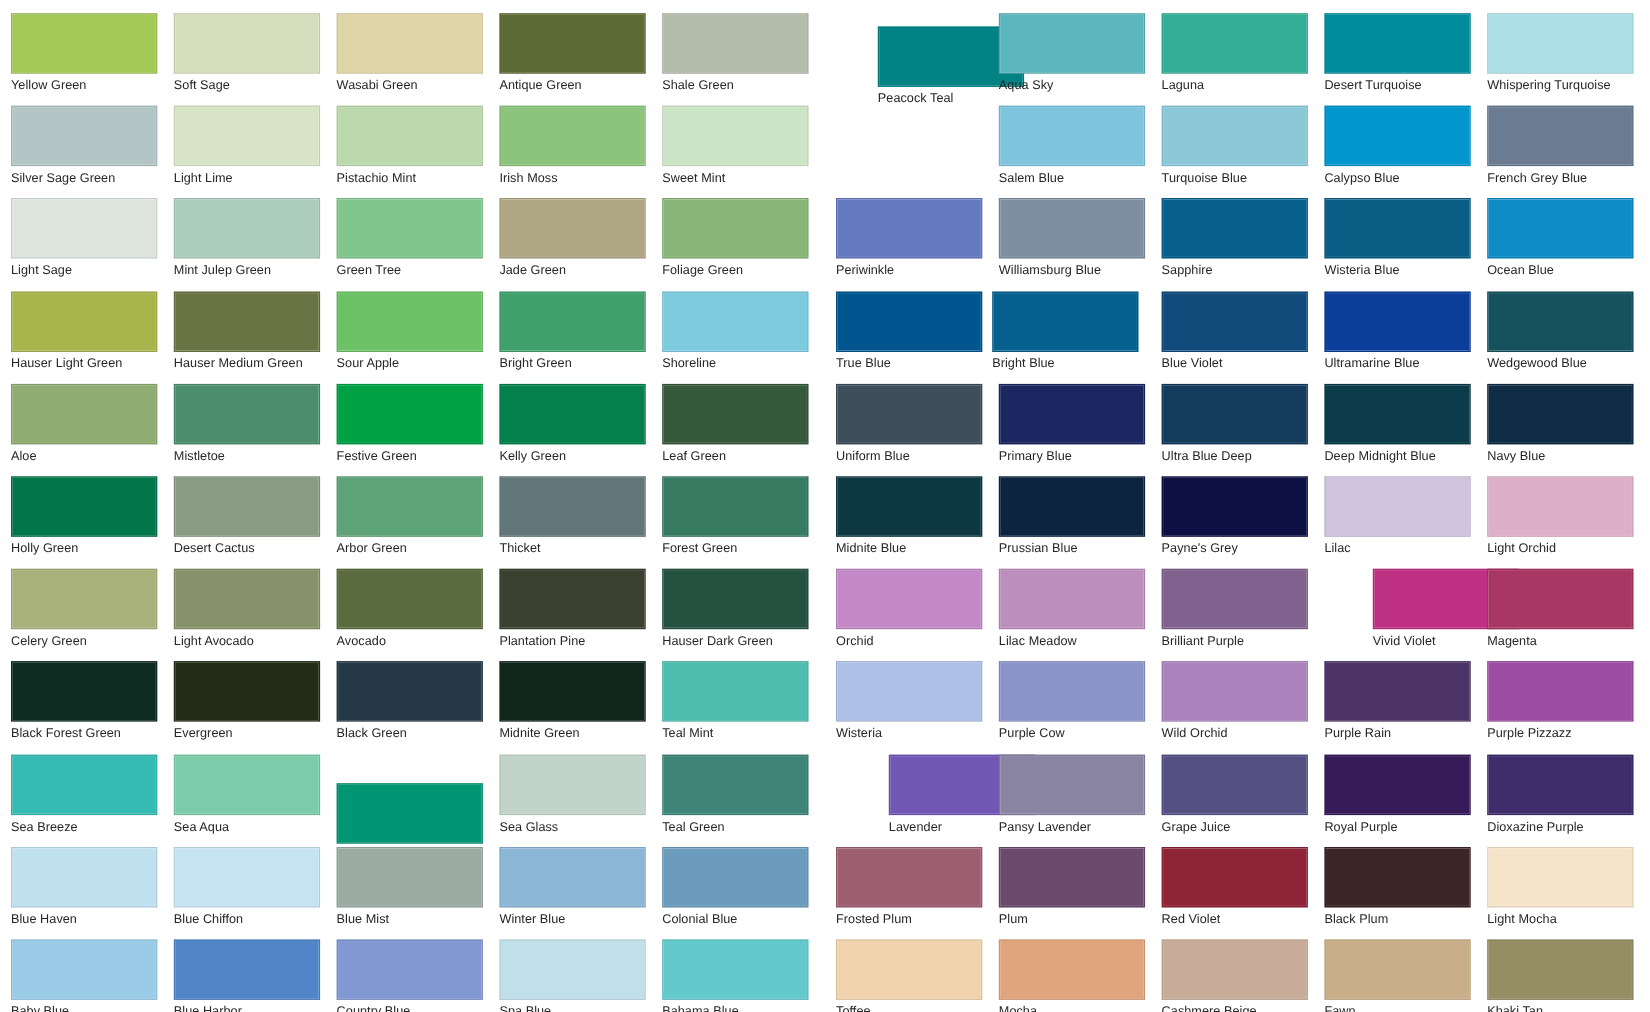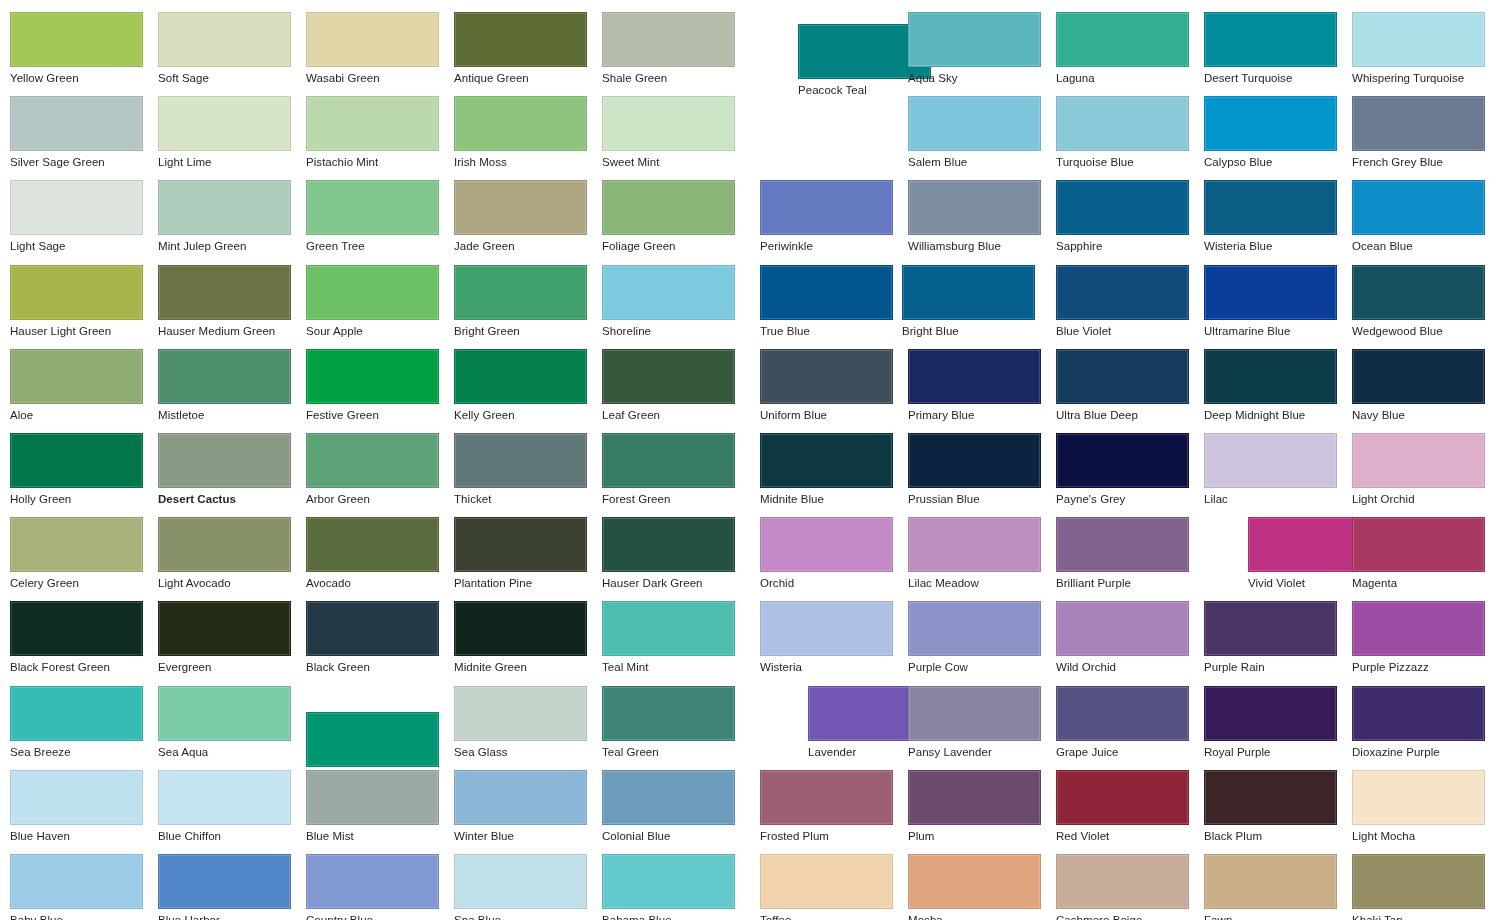--- a/index.html
+++ b/index.html
@@ -161,21 +161,21 @@
           <span class="swatch-label">Kelly Green</span>
         </div>
         <div class="swatch-cell" style="left: 602px; top: 348.8px;">
           <div class="swatch-chip" style="background-color: rgb(55, 89, 59);"></div>
           <span class="swatch-label">Leaf Green</span>
         </div>
         <div class="swatch-cell" style="left: 10px; top: 433px;">
           <div class="swatch-chip" style="background-color: rgb(0, 118, 74);"></div>
           <span class="swatch-label">Holly Green</span>
         </div>
-        <div class="swatch-cell" style="left: 158px; top: 433px; font-weight: bold;">
+        <div class="swatch-cell" style="left: 158px; top: 433px;">
           <div class="swatch-chip" style="background-color: rgb(138, 155, 133);"></div>
           <span class="swatch-label">Desert Cactus</span>
         </div>
         <div class="swatch-cell" style="left: 306px; top: 433px;">
           <div class="swatch-chip" style="background-color: rgb(93, 163, 119);"></div>
           <span class="swatch-label">Arbor Green</span>
         </div>
         <div class="swatch-cell" style="left: 454px; top: 433px;">
           <div class="swatch-chip" style="background-color: rgb(98, 119, 122);"></div>
           <span class="swatch-label">Thicket</span>

